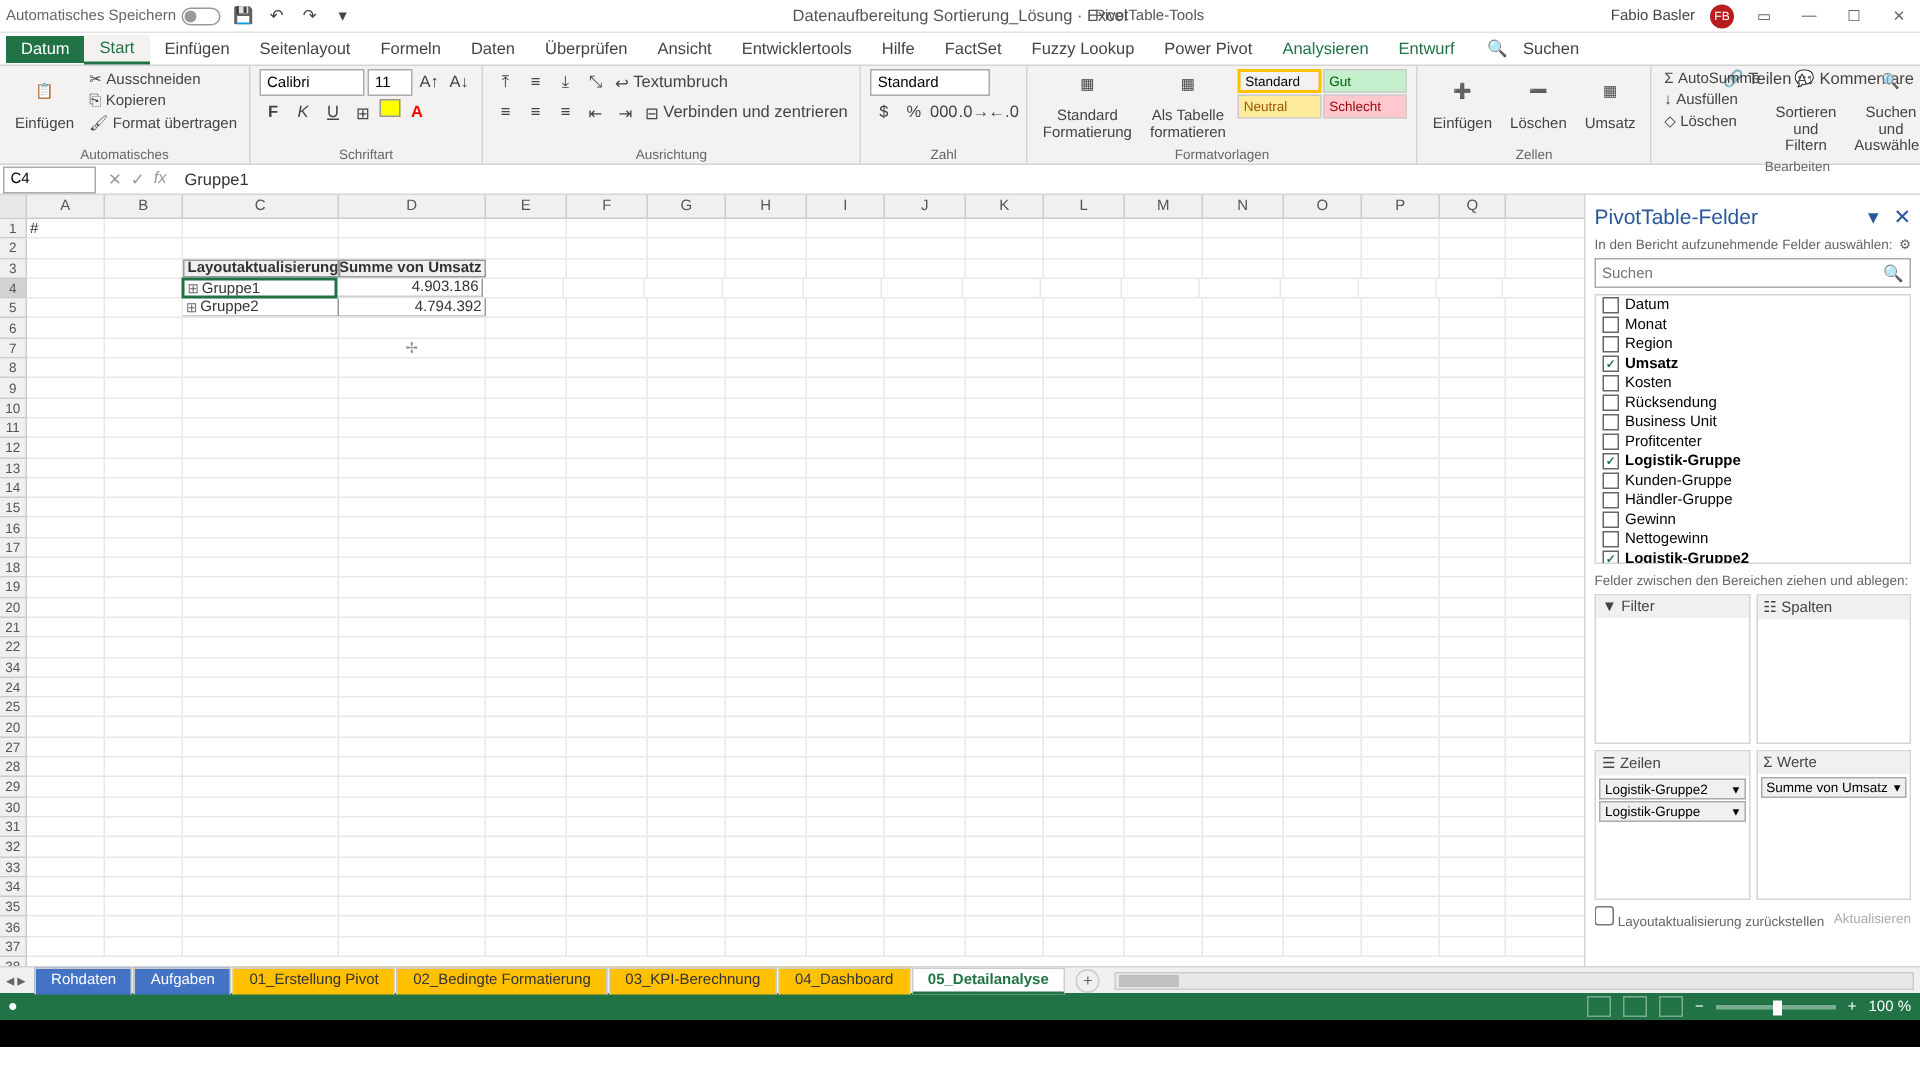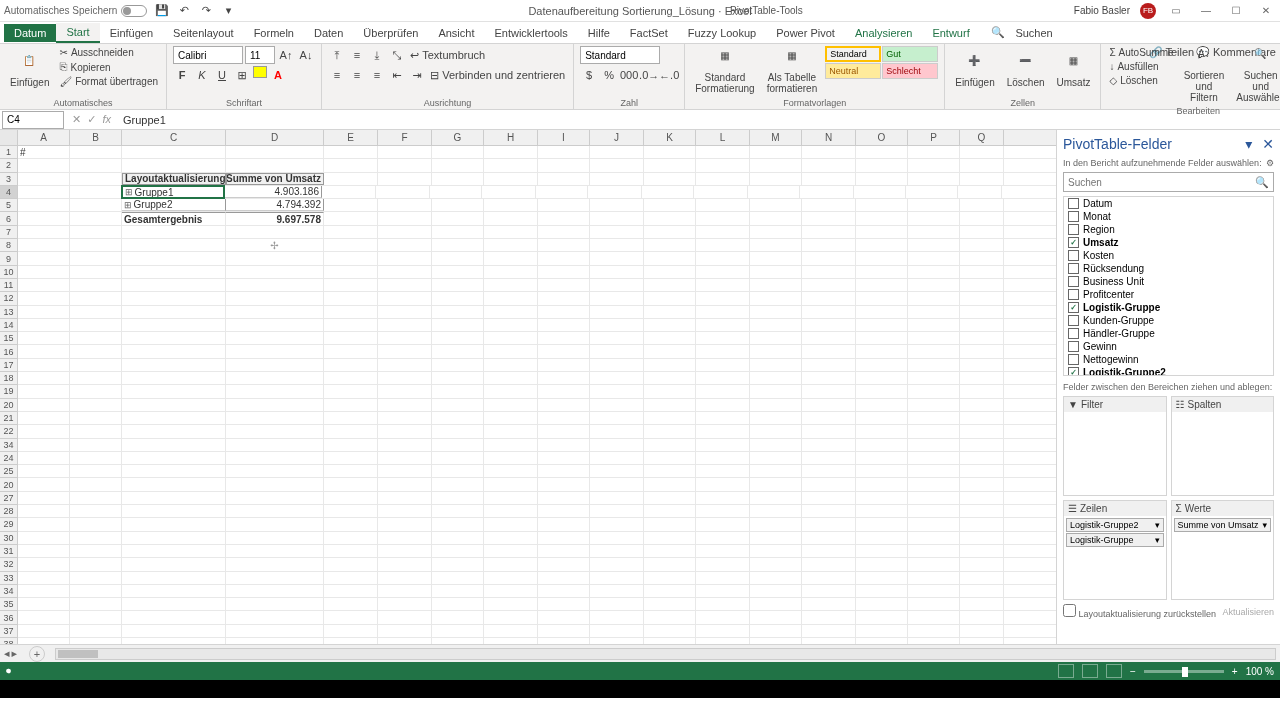--- a/index.html
+++ b/index.html
@@ -460,43 +460,20 @@
             <div class="cell" id="cell-J5" style="width: 54px;"></div>
             <div class="cell" id="cell-K5" style="width: 52px;"></div>
             <div class="cell" id="cell-L5" style="width: 54px;"></div>
             <div class="cell" id="cell-M5" style="width: 52px;"></div>
             <div class="cell" id="cell-N5" style="width: 54px;"></div>
             <div class="cell" id="cell-O5" style="width: 52px;"></div>
             <div class="cell" id="cell-P5" style="width: 52px;"></div>
             <div class="cell" id="cell-Q5" style="width: 44px;"></div>
           </div>
           <div class="cell-row">
-            <div class="cell" id="cell-A6" style="width: 52px;"></div>
-            <div class="cell" id="cell-B6" style="width: 52px;"></div>
-            <div class="cell pivot-total" id="cell-C6" style="width: 104px;">
-              <b>Gesamtergebnis</b>
-            </div>
-            <div class="cell pivot-total num" id="cell-D6" style="width: 98px;">
-              <b>9.697.578</b>
-            </div>
-            <div class="cell" id="cell-E6" style="width: 54px;"></div>
-            <div class="cell" id="cell-F6" style="width: 54px;"></div>
-            <div class="cell" id="cell-G6" style="width: 52px;"></div>
-            <div class="cell" id="cell-H6" style="width: 54px;"></div>
-            <div class="cell" id="cell-I6" style="width: 52px;"></div>
-            <div class="cell" id="cell-J6" style="width: 54px;"></div>
-            <div class="cell" id="cell-K6" style="width: 52px;"></div>
-            <div class="cell" id="cell-L6" style="width: 54px;"></div>
-            <div class="cell" id="cell-M6" style="width: 52px;"></div>
-            <div class="cell" id="cell-N6" style="width: 54px;"></div>
-            <div class="cell" id="cell-O6" style="width: 52px;"></div>
-            <div class="cell" id="cell-P6" style="width: 52px;"></div>
-            <div class="cell" id="cell-Q6" style="width: 44px;"></div>
-          </div>
-          <div class="cell-row">
             <div class="cell" id="cell-A7" style="width: 52px;"></div>
             <div class="cell" id="cell-B7" style="width: 52px;"></div>
             <div class="cell" id="cell-C7" style="width: 104px;"></div>
             <div class="cell" id="cell-D7" style="width: 98px;"></div>
             <div class="cell" id="cell-E7" style="width: 54px;"></div>
             <div class="cell" id="cell-F7" style="width: 54px;"></div>
             <div class="cell" id="cell-G7" style="width: 52px;"></div>
             <div class="cell" id="cell-H7" style="width: 54px;"></div>
             <div class="cell" id="cell-I7" style="width: 52px;"></div>
             <div class="cell" id="cell-J7" style="width: 54px;"></div>
@@ -1218,20 +1195,29 @@
       <span style="color:#aaa">Aktualisieren</span>
     </div>
   </div>
 </div>
 
 <div class="sheet-tabs">
   <div class="nav-arrows">
     <span>◂</span>
     <span>▸</span>
   </div>
+  <div id="sheet-tabs-container" style="display:flex">
+      <div class="sheet-tab st-dark">Rohdaten</div>
+      <div class="sheet-tab st-dark">Aufgaben</div>
+      <div class="sheet-tab st-yellow">01_Erstellung Pivot</div>
+      <div class="sheet-tab st-yellow">02_Bedingte Formatierung</div>
+      <div class="sheet-tab st-yellow">03_KPI-Berechnung</div>
+      <div class="sheet-tab st-yellow">04_Dashboard</div>
+      <div class="sheet-tab st-active">05_Detailanalyse</div>
+    </div>
   <div class="add-sheet">+</div>
   <div class="hscroll">
       <div class="hscroll-thumb"></div>
     </div>
 </div>
 
 <div class="status-bar">
   <span>⏺</span>
   <div class="status-right">
     <div class="view-btn"></div>

